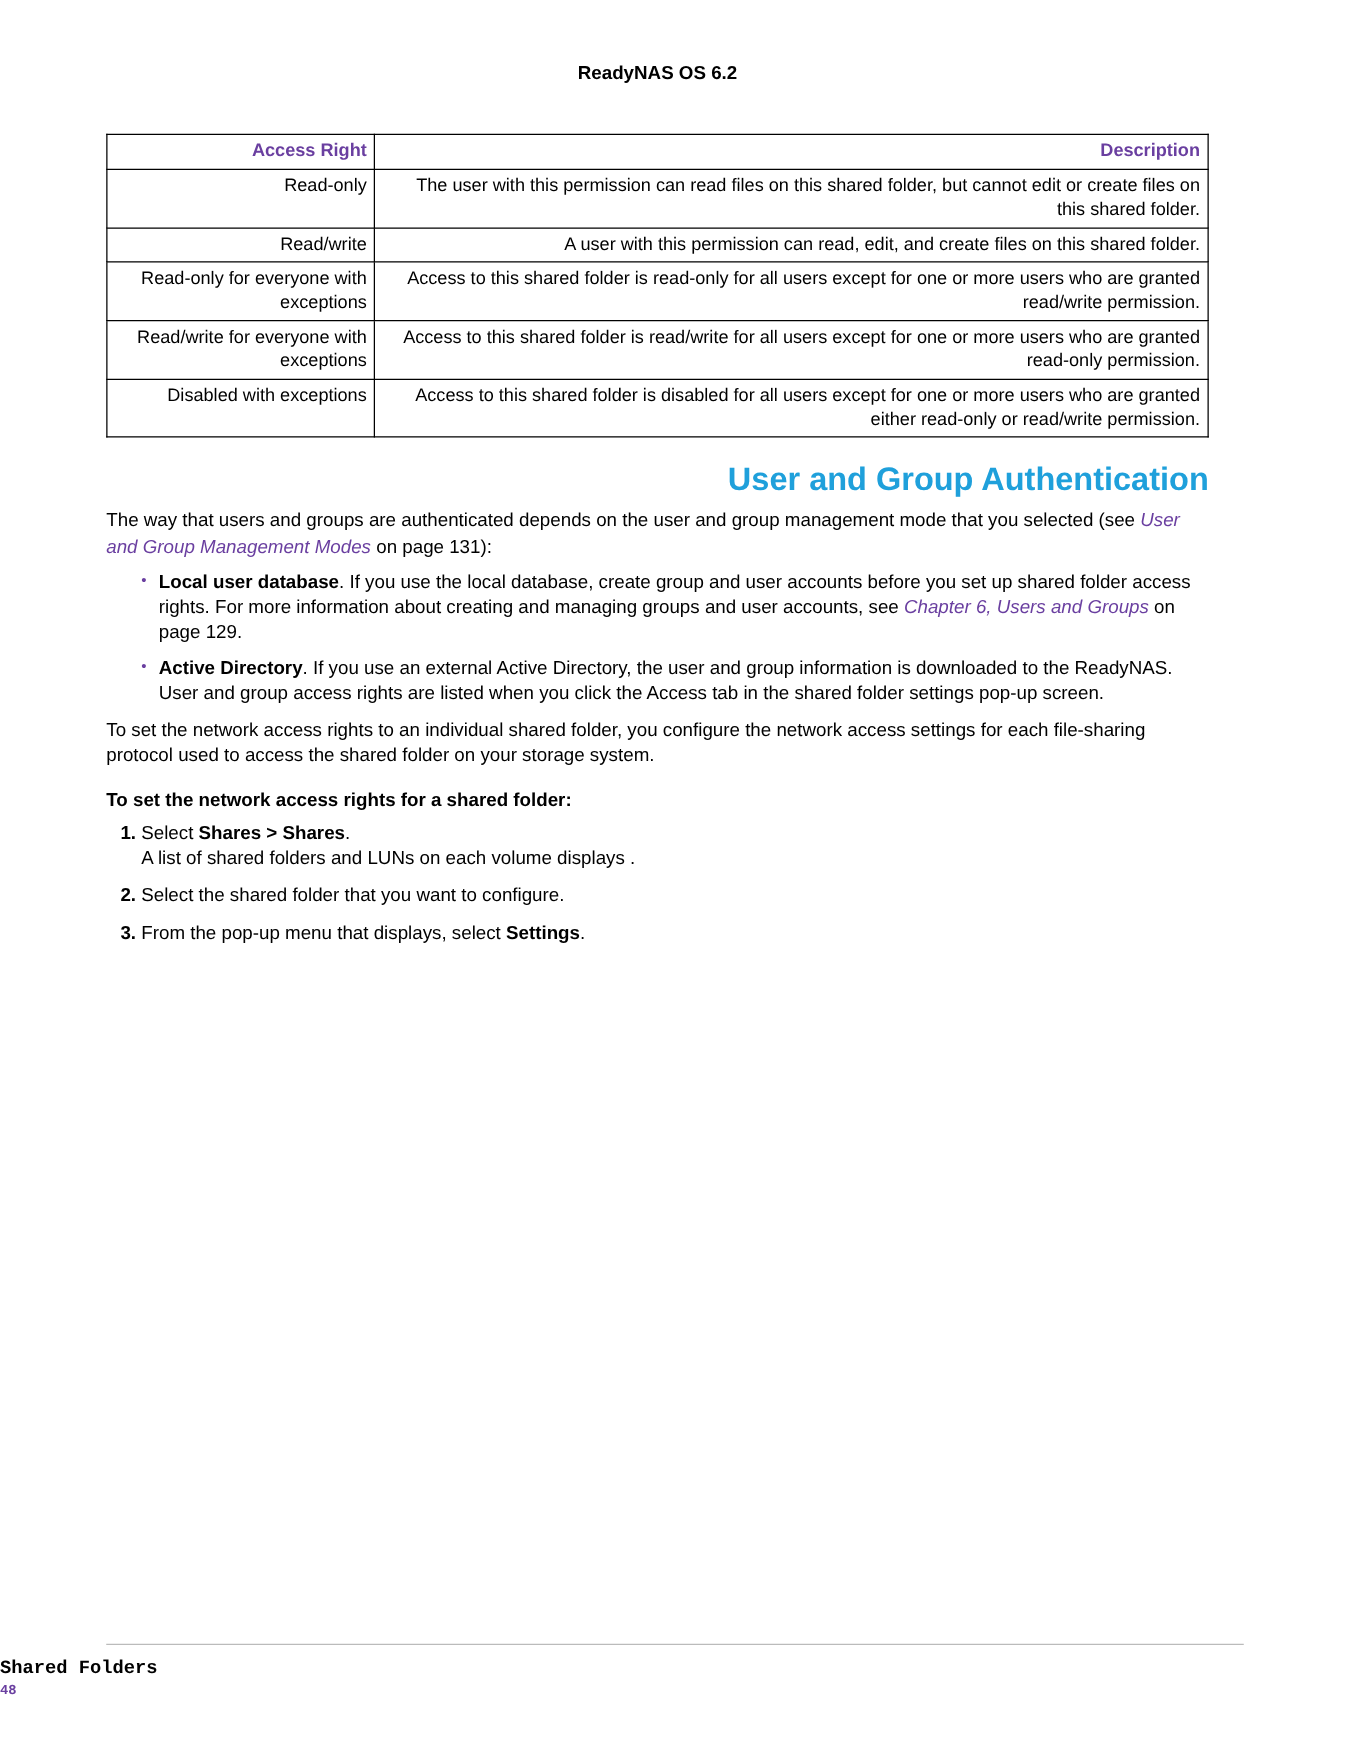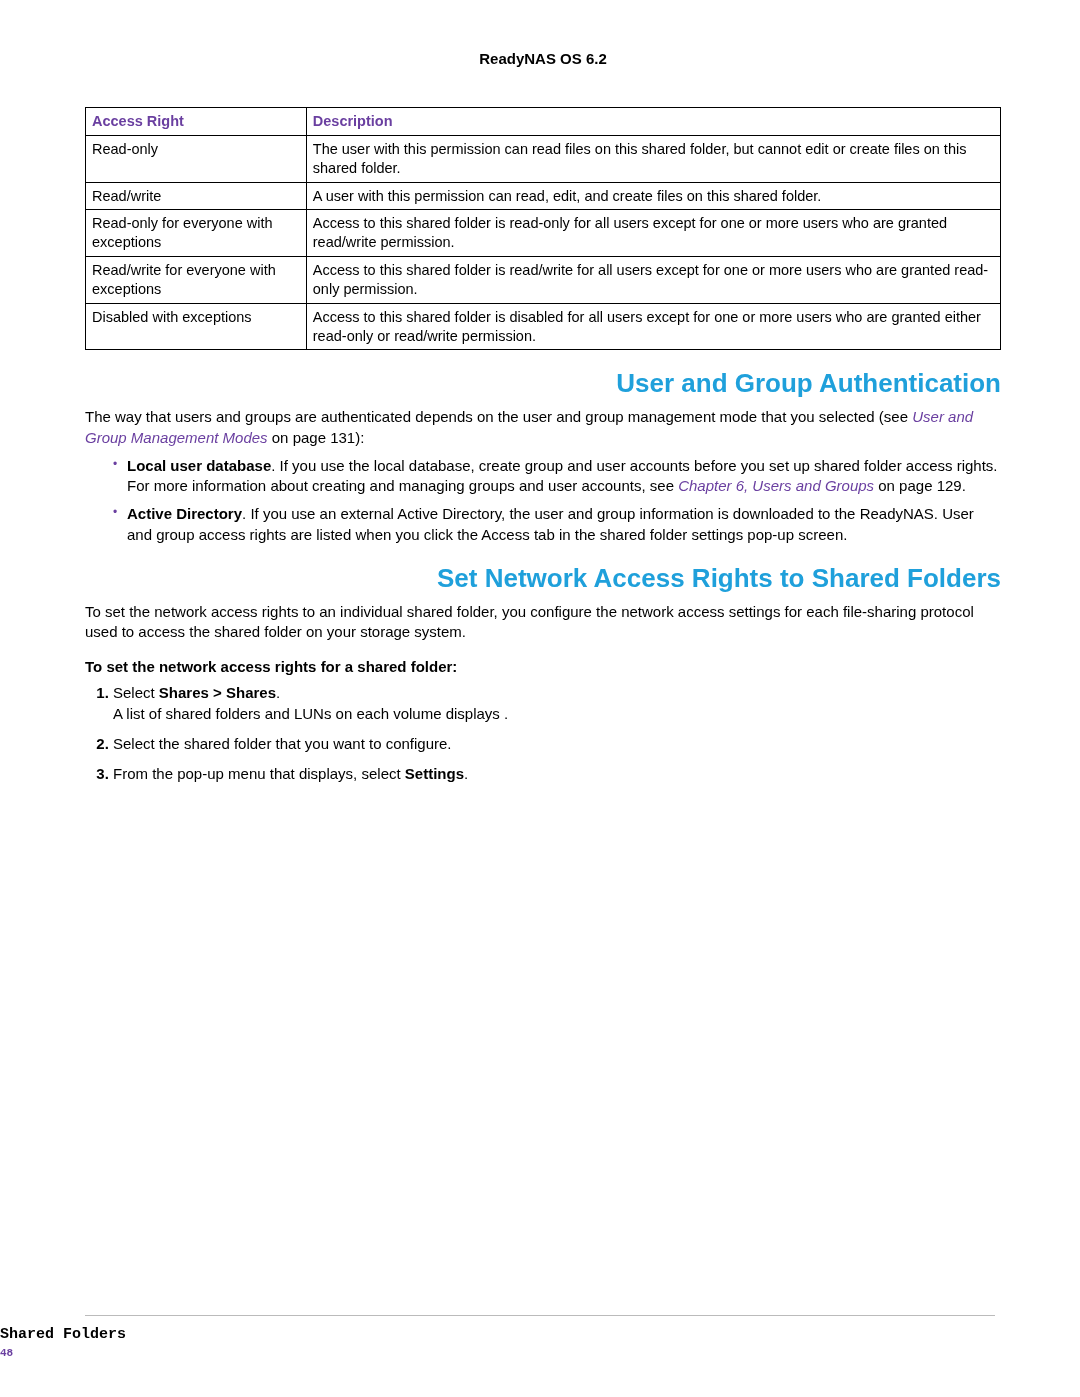--- a/index.html
+++ b/index.html
@@ -7,21 +7,21 @@
     font-size: 15px;
     color: #000;
     margin: 0;
     padding: 0;
     background: #fff;
   }
   .page {
     width: 1080px;
     height: 1397px;
     box-sizing: border-box;
-    padding: 50px 79px 30px 85px;
+    padding: 50px 113px 30px 85px;
     position: relative;
   }
   .doc-header {
     text-align: center;
     font-weight: bold;
     font-size: 15px;
     margin-bottom: 40px;
   }
   .table-caption {
     font-weight: bold;
@@ -29,21 +29,21 @@
     margin: 30px 0 12px 0;
   }
   table.access {
     border-collapse: collapse;
     width: 100%;
     font-size: 14.5px;
   }
   table.access th, table.access td {
     border: 1px solid #000;
     padding: 4px 6px;
-    text-align: left;
+    text-align: right;
     vertical-align: top;
     line-height: 1.3;
   }
   table.access th {
     color: #6a3fa0;
     font-weight: bold;
   }
   h2.section {
     color: #1fa0db;
     font-size: 26px;
@@ -166,21 +166,20 @@
 
   <ul class="bullets">
     <li>
       <span class="b">Local user database</span><span>. If you use the local database, create group and user accounts before you set up shared folder access rights. For more information about creating and managing groups and user accounts, see </span><span class="link">Chapter 6, Users and Groups</span><span> on page 129.</span>
     </li>
     <li>
       <span class="b">Active Directory</span><span>. If you use an external Active Directory, the user and group information is downloaded to the ReadyNAS. User and group access rights are listed when you click the Access tab in the shared folder settings pop-up screen.</span>
     </li>
   </ul>
 
-  <h2 class="section">Set Network Access Rights to Shared Folders</h2>
 
   <p class="body">To set the network access rights to an individual shared folder, you configure the network access settings for each file-sharing protocol used to access the shared folder on your storage system.</p>
 
   <div class="proc-head">To set the network access rights for a shared folder:</div>
 
   <ol class="steps">
     <li>
       <span>Select </span><span class="b">Shares &gt; Shares</span><span>.</span><br>
       <span>A list of shared folders and LUNs on each volume displays .</span>
     </li>

